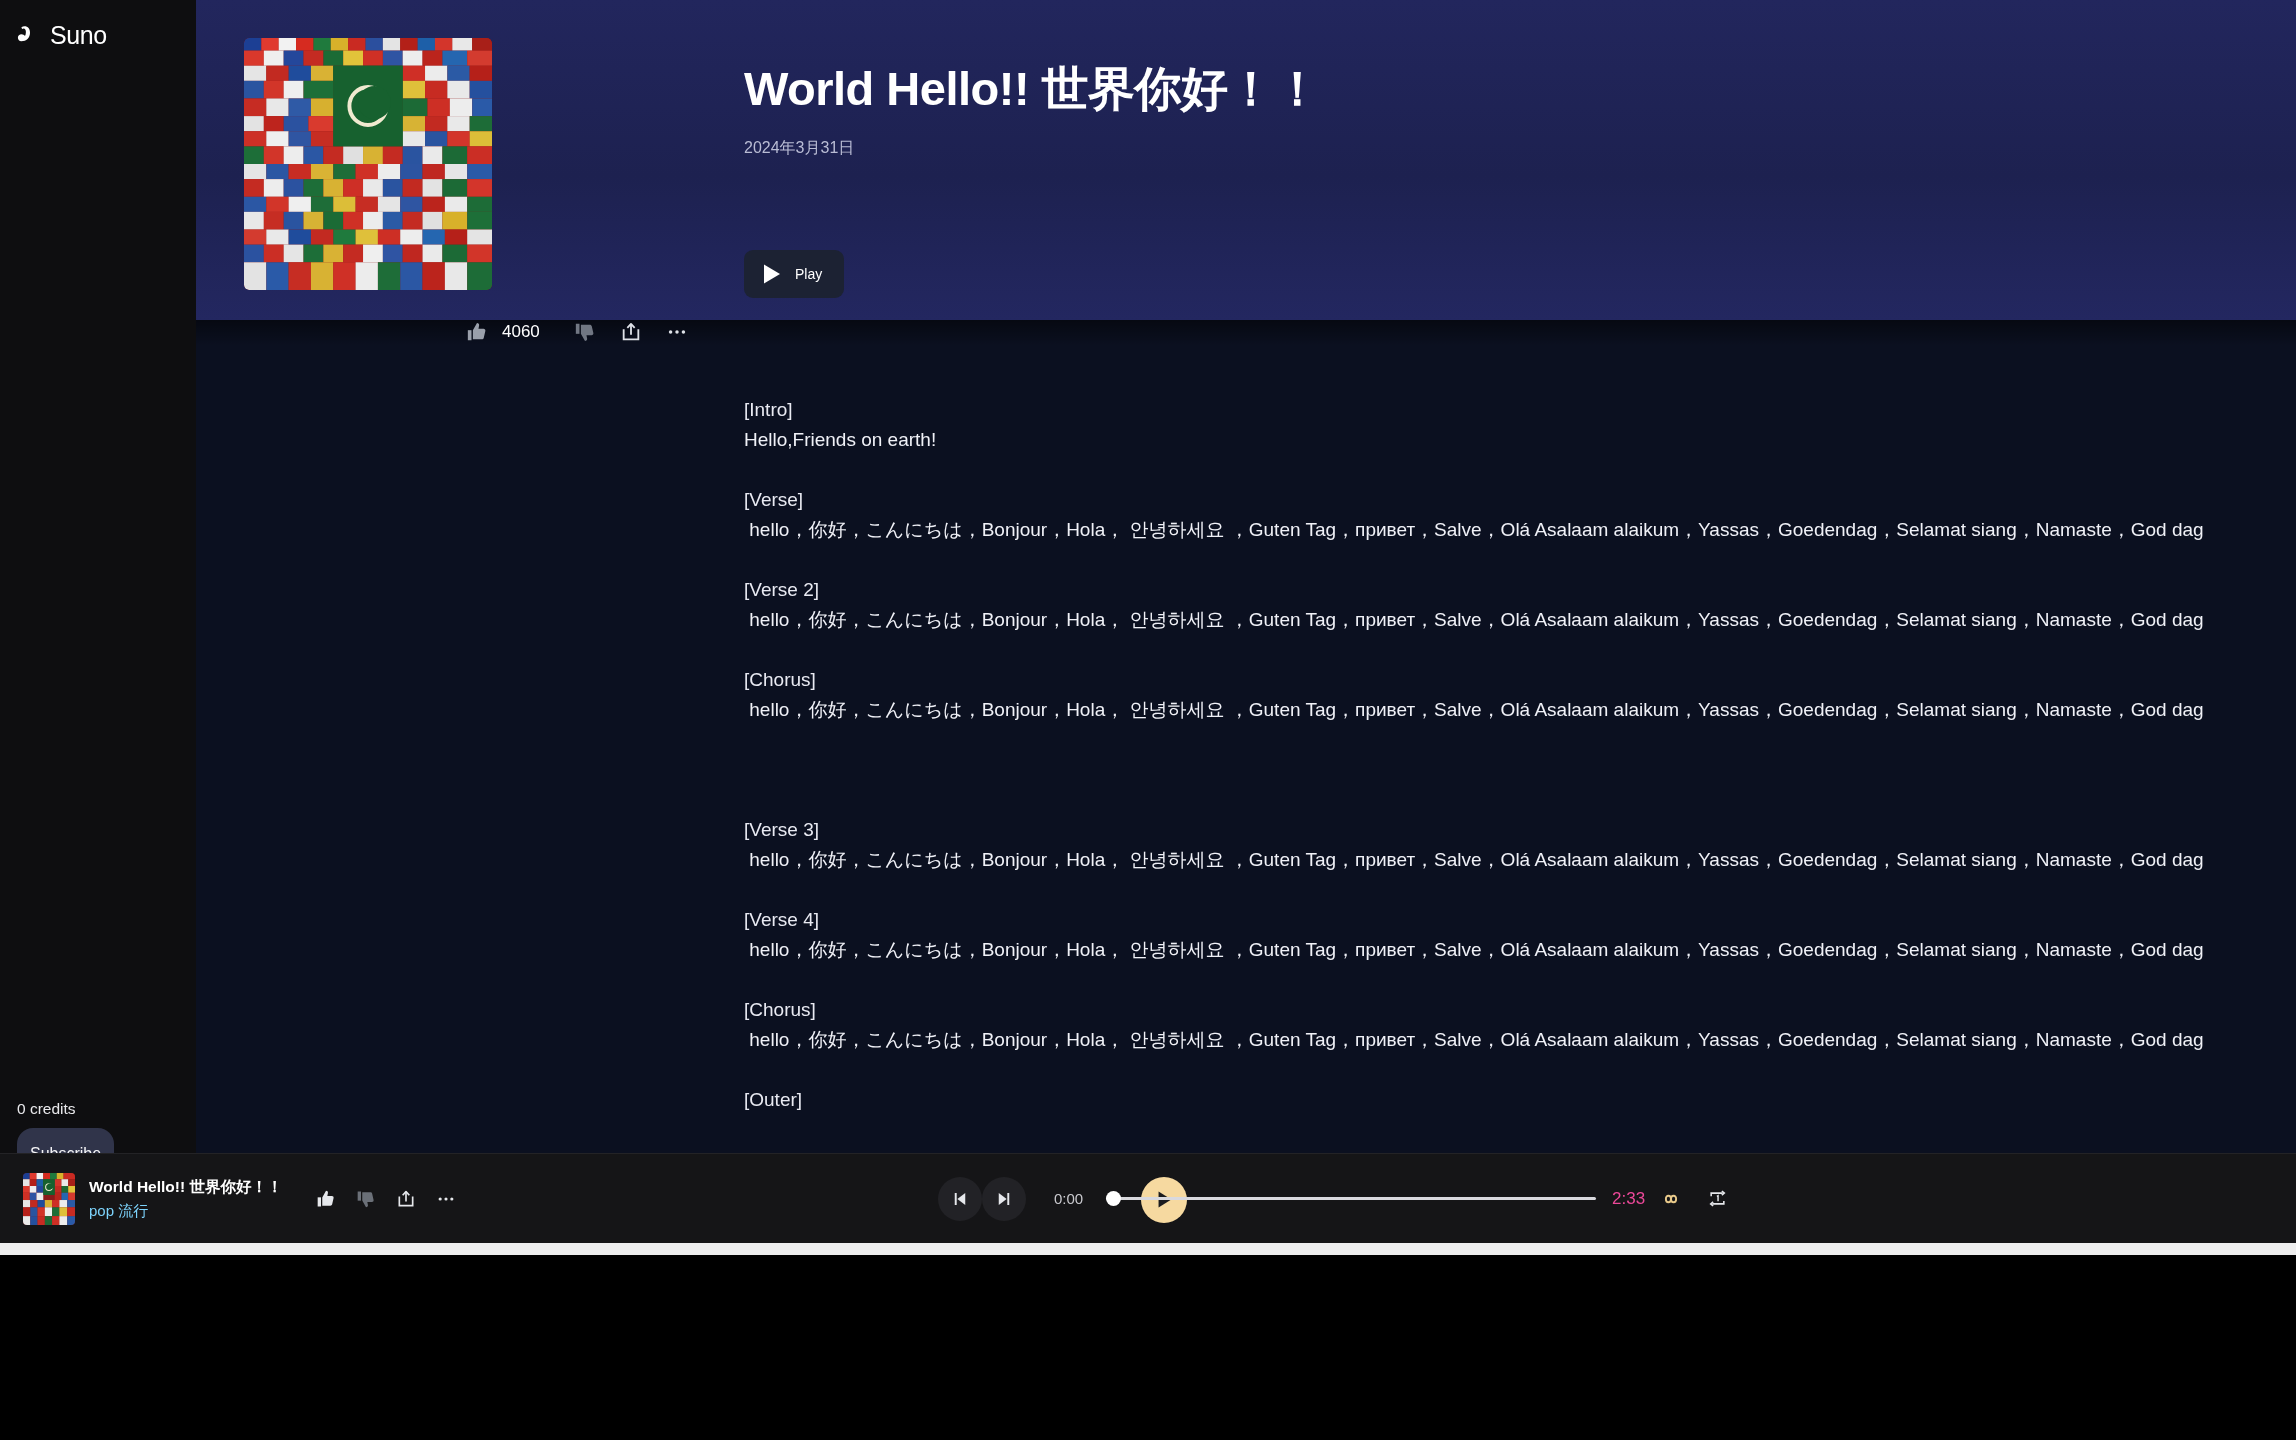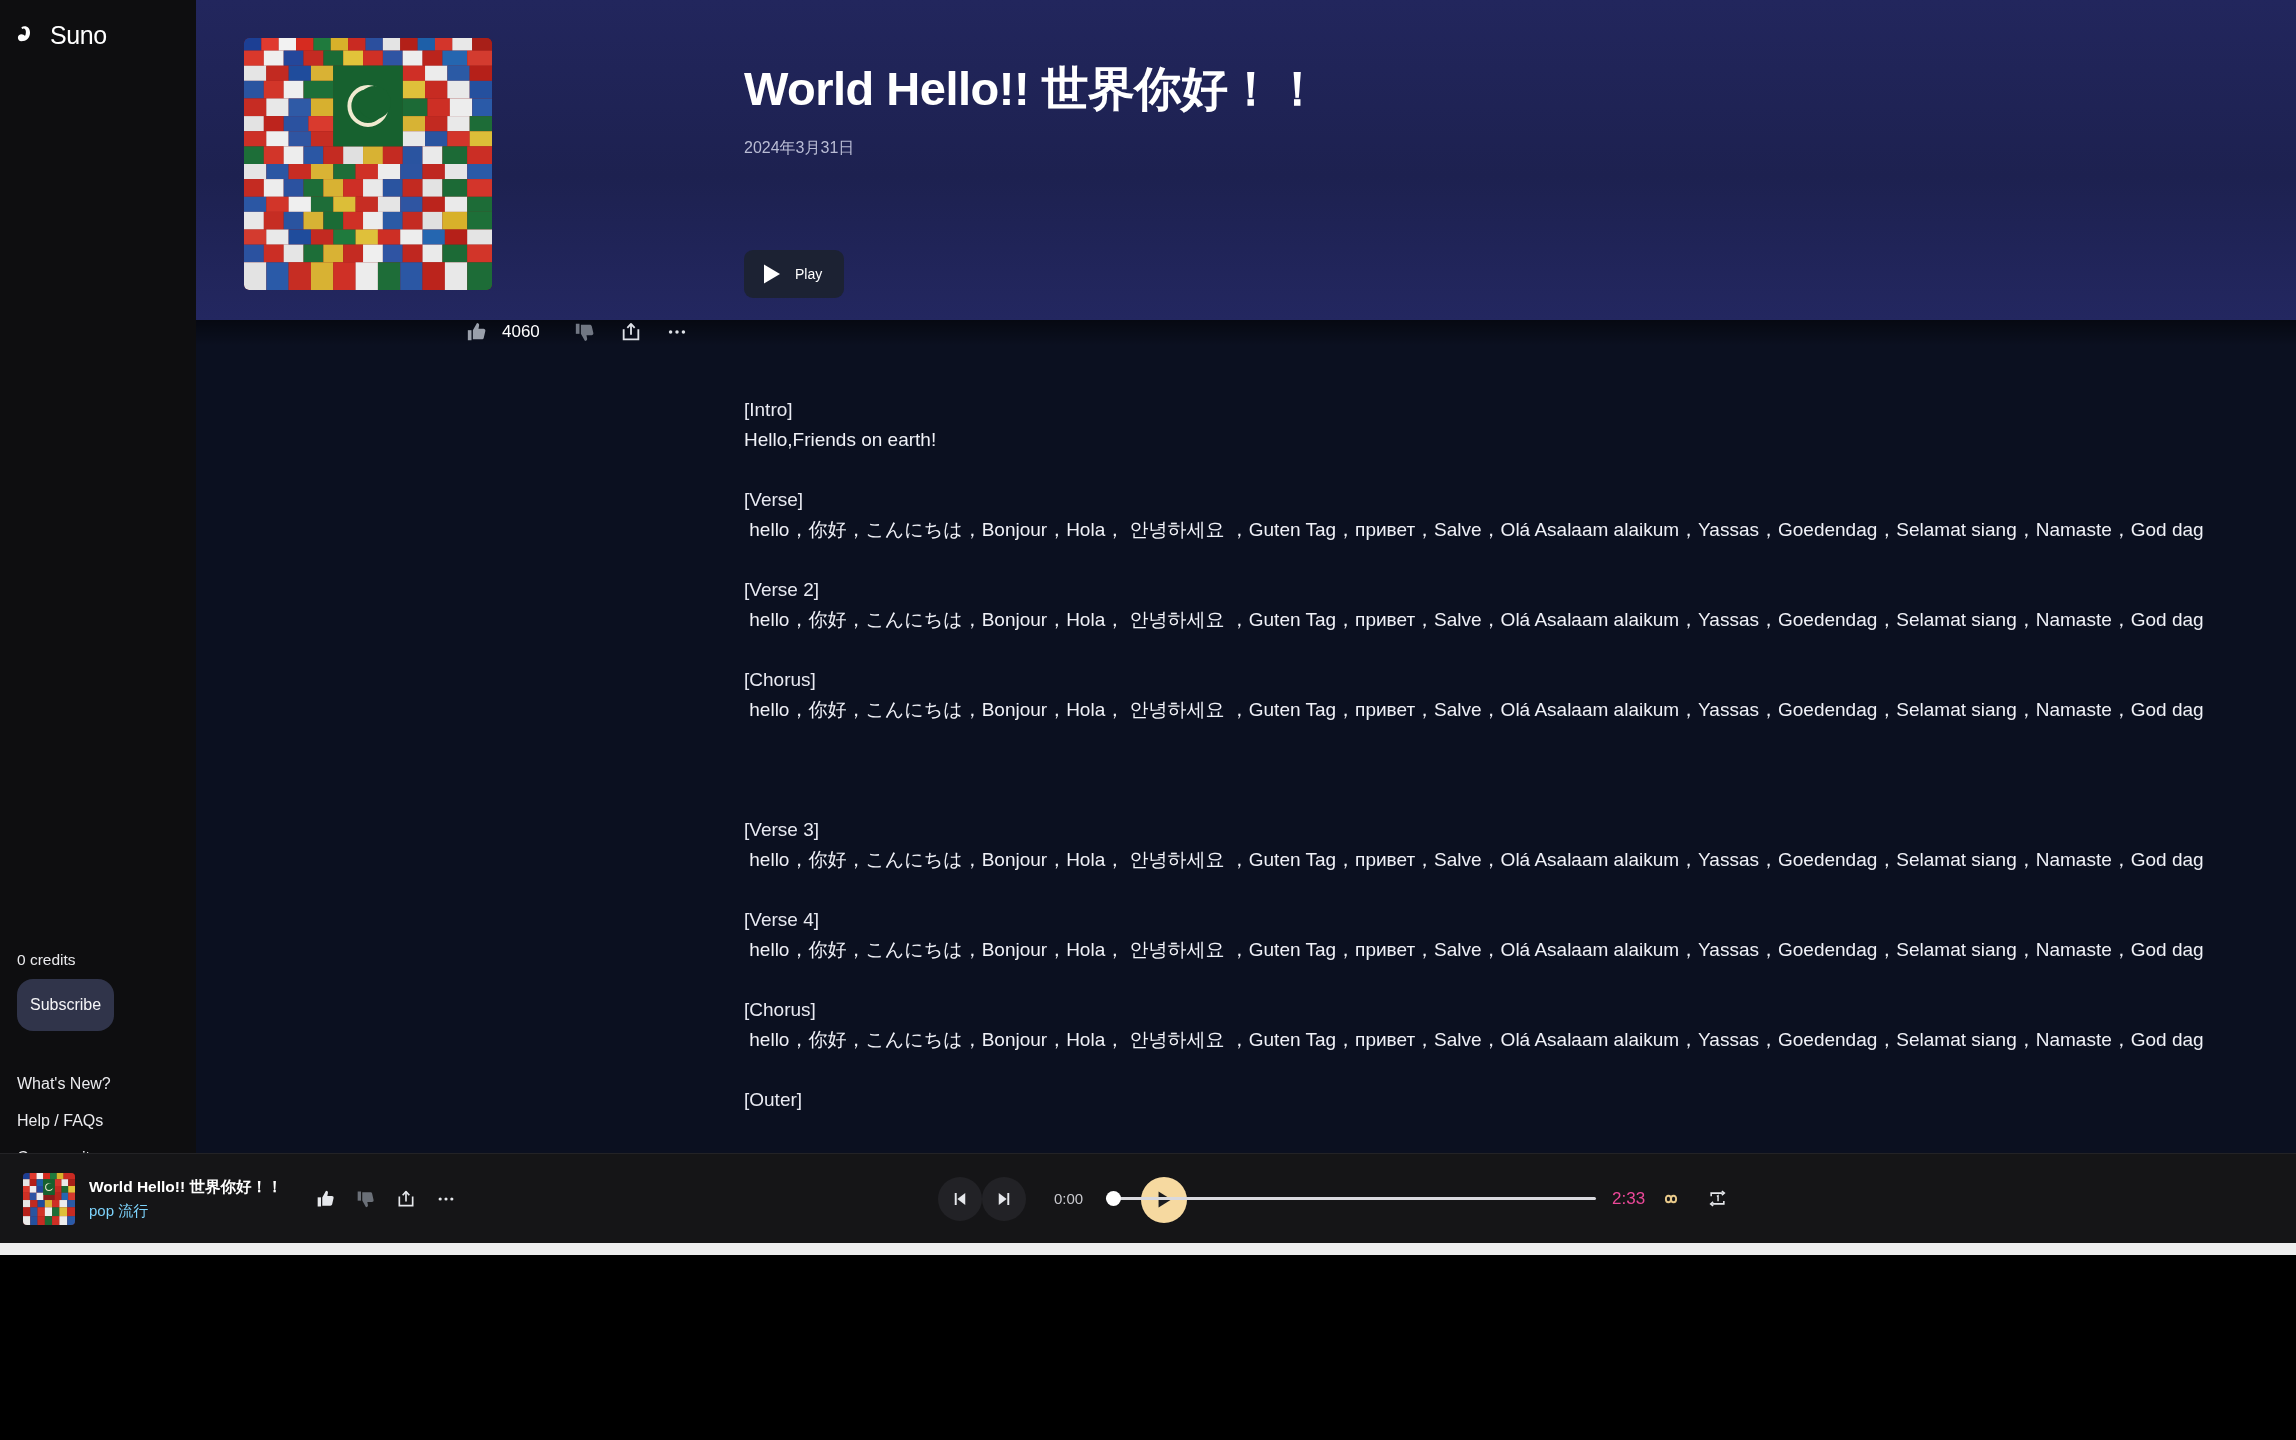--- a/index.html
+++ b/index.html
@@ -265,25 +265,20 @@
         <path d="M12.4 5.2c1.9 0 3.4 1.5 3.4 3.4 0 2-1.6 3.5-3.6 3.5-1.6 0-2.6-.7-3.5-1.7" fill="none" stroke="#ffffff" stroke-width="0"></path>
       </svg>
       <span class="logo-text">Suno</span>
     </div>
 
 
     <div class="side-bottom">
       <div class="credits">0 credits</div>
       <button class="subscribe">Subscribe</button>
 
-      <div class="side-links">
-        <span class="side-link">What's New?</span>
-        <span class="side-link">Help / FAQs</span>
-        <span class="side-link">Community</span>
-      </div>
 
       <div class="avatar">
         <svg width="19" height="19" viewBox="0 0 24 24">
           <circle cx="12" cy="8" r="3.6" fill="#cfe6db"></circle>
           <path d="M4.6 20c0-4 3.4-6.3 7.4-6.3S19.4 16 19.4 20z" fill="#cfe6db"></path>
         </svg>
       </div>
     </div>
   </aside>
 

